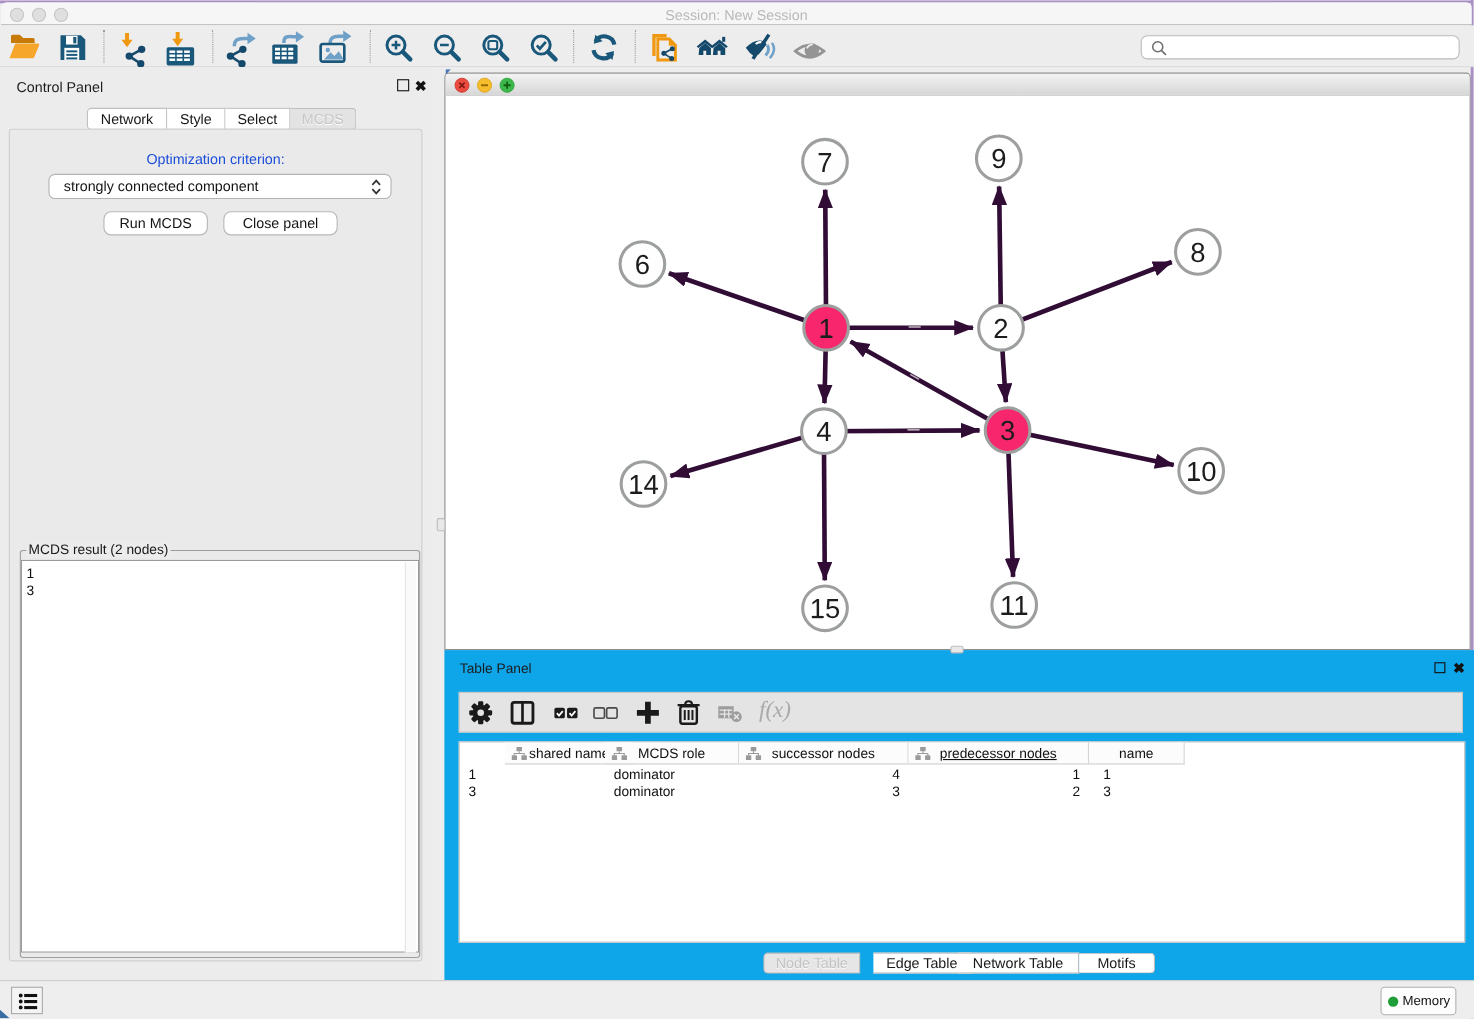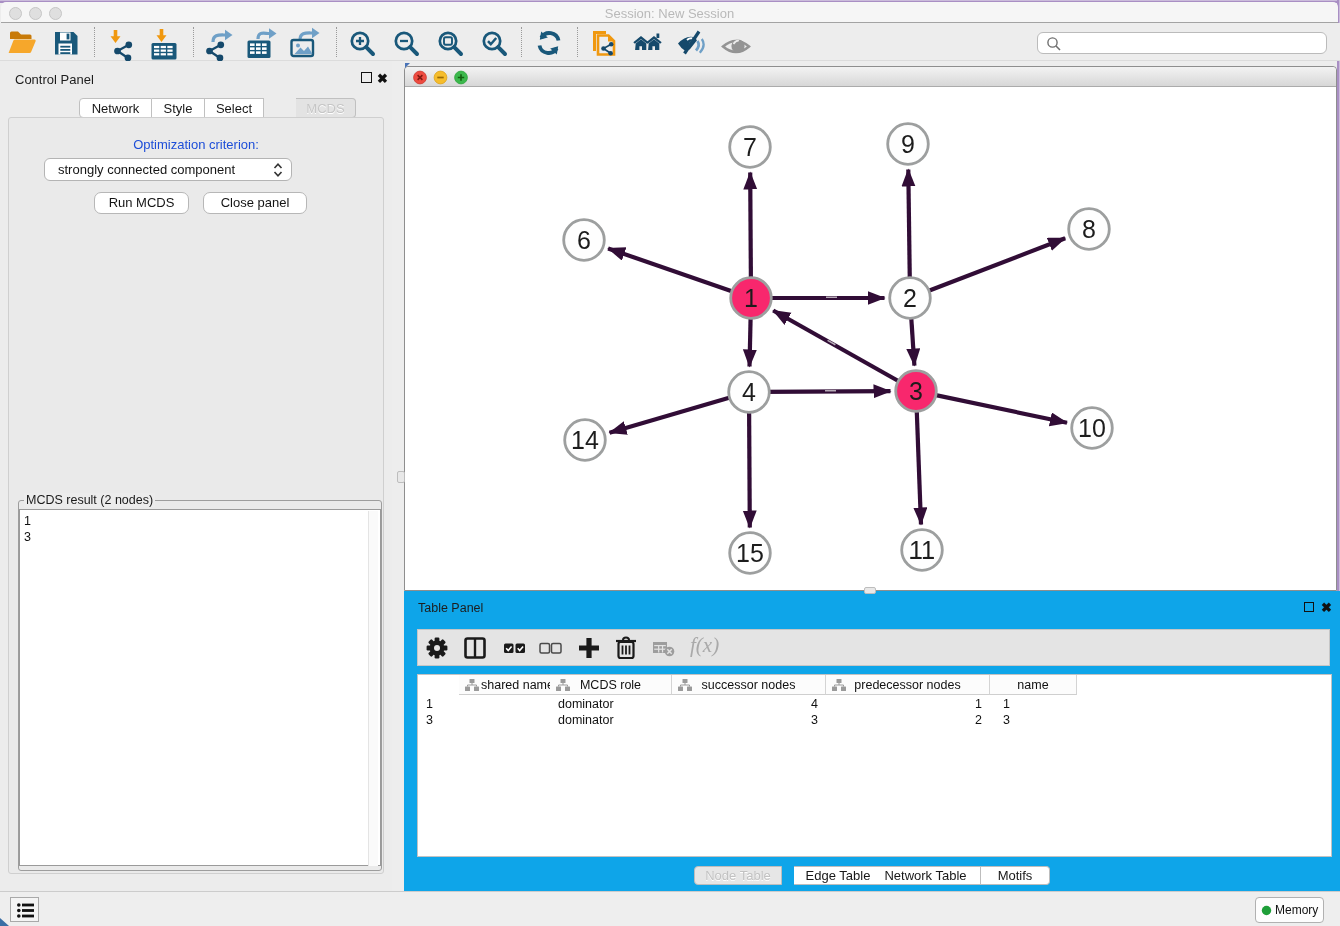--- a/index.html
+++ b/index.html
@@ -17,21 +17,21 @@
 .tsep { top:4px; width:1px; height:30px; border-left:1px dotted #9a9a9a; }
 #searchbox { left:1037px; top:9px; width:290px; height:22px; background:#fff; border:1px solid #bbb; border-radius:6px; }
 
 
 #cpanel { left:0; top:61px; width:392px; height:830px; background:#ececec; }
 #cptitle { left:15px; top:11px; font-size:13px; color:#1d1d1d; }
 .winbtn { font-size:13px; color:#111; }
 .tab { position:absolute; top:37px; height:20px; background:#fff; border:1px solid #c0c0c0; font-size:13px; text-align:center; color:#181818; line-height:19px; }
 #tabc { left:8px; top:56px; width:376px; height:757px; background:#eaeaea; border:1px solid #cfcfcf; border-radius:3px; }
 #optlabel { left:0; top:76px; width:392px; text-align:center; font-size:13px; color:#1d4ed8; }
-#combo { left:44px; top:97px; width:248px; height:23px; background:#fff; border:1px solid #b4b4b4; border-radius:6px; font-size:13px; color:#141414; line-height:21px; padding-left:13px; }
+#combo { left:44px; top:97px; width:312px; height:23px; background:#fff; border:1px solid #b4b4b4; border-radius:6px; font-size:13px; color:#141414; line-height:21px; padding-left:13px; }
 .btn { position:absolute; background:#fff; border:1px solid #b7b7b7; border-radius:7px; font-size:13px; color:#141414; text-align:center; line-height:20px; height:22px; }
 #groupbox { left:18px; top:439px; width:364px; height:371px; border:1px solid #9d9d9d; border-radius:3px; }
 #grouplabel { left:24px; top:432px; background:#ececec; font-size:12.5px; color:#1a1a1a; padding:0 2px; }
 #mcdstext { left:19px; top:448px; width:362px; height:357px; background:#fff; border:1px solid #9a9a9a; font-size:12.5px; color:#111; padding:3px 0 0 4px; line-height:16px; }
 #mcdsscroll { right:2px; top:1px; width:10px; height:355px; background:#fafafa; border-left:1px solid #e4e4e4; }
 
 
 #netwin { left:404px; top:66px; width:933px; height:525px; border:1px solid #8e8e8e; border-radius:4px 4px 0 0; background:#fff; }
 #nettitle { left:0; top:0; width:100%; height:20px; background:linear-gradient(#f3f3f3,#d7d7d7); border-bottom:1px solid #ababab; border-radius:4px 4px 0 0; }
 #nettext { width:100%; top:3px; text-align:center; font-size:12.5px; color:#2c2c2c; }
@@ -202,21 +202,21 @@
     </div>
 </div>
 
 <div id="cpanel" class="abs">
   <div id="cptitle" class="abs">Control Panel</div>
   <div class="winbtn abs" style="left:361px; top:11px; width:11px; height:11px; border:1.5px solid #111;"></div>
   <div class="winbtn abs" style="left:377px; top:10px; font-weight:bold;">✖</div>
   <div class="tab" style="left:79px; width:73px; border-radius:4px 0 0 4px;">Network</div>
   <div class="tab" style="left:152px; width:53px; border-left:none;">Style</div>
   <div class="tab" style="left:205px; width:59px; border-left:none;">Select</div>
-  <div class="tab" style="left:264px; width:60px; border-left:none; border-radius:0 4px 4px 0; background:#e3e3e3; color:#c6c6c6; text-shadow:0 1px 0 #fff;margin-left:32px;">MCDS</div>
+  <div class="tab" style="left:264px; width:60px; border-left:none; border-radius:0 4px 4px 0; background:#e3e3e3; color:#c6c6c6; text-shadow:0 1px 0 #fff;">MCDS</div>
   <div id="tabc" class="abs"></div>
   <div id="optlabel" class="abs">Optimization criterion:</div>
   <div id="combo" class="abs">strongly connected component
     <svg class="abs" style="right:8px; top:3px;" width="10" height="16" viewBox="0 0 10 16">
         <path d="M1.5 6 L5 2.2 L8.5 6" fill="none" stroke="#333" stroke-width="1.6"></path>
         <path d="M1.5 10 L5 13.8 L8.5 10" fill="none" stroke="#333" stroke-width="1.6"></path>
       </svg>
   </div>
   <div class="btn" style="left:94px; top:131px; width:95px;">Run MCDS</div>
   <div class="btn" style="left:203px; top:131px; width:104px;">Close panel</div>
@@ -376,21 +376,21 @@
           <path d="M7,4 v2 M2.5,7.5 v-1.5 h9 v1.5" fill="none" stroke="#9a9a9a" stroke-width="1"></path>
         </svg>MCDS role</div>
     <div class="th" style="left:254px; width:154px;"><svg class="abs" style="left:6px; top:4px;" width="14" height="12" viewBox="0 0 14 12">
           <g fill="#9a9a9a">
             <rect x="4.5" y="0" width="5" height="4" rx="0.5"></rect>
             <rect x="0" y="7.5" width="5" height="4.5" rx="0.5"></rect>
             <rect x="9" y="7.5" width="5" height="4.5" rx="0.5"></rect>
           </g>
           <path d="M7,4 v2 M2.5,7.5 v-1.5 h9 v1.5" fill="none" stroke="#9a9a9a" stroke-width="1"></path>
         </svg>successor nodes</div>
-    <div class="th" style="left:408px; width:164px;"><svg class="abs" style="left:6px; top:4px;" width="14" height="12" viewBox="0 0 14 12">
+    <div class="th" style="left:408px; width:164px;text-decoration:underline;"><svg class="abs" style="left:6px; top:4px;" width="14" height="12" viewBox="0 0 14 12">
           <g fill="#9a9a9a">
             <rect x="4.5" y="0" width="5" height="4" rx="0.5"></rect>
             <rect x="0" y="7.5" width="5" height="4.5" rx="0.5"></rect>
             <rect x="9" y="7.5" width="5" height="4.5" rx="0.5"></rect>
           </g>
           <path d="M7,4 v2 M2.5,7.5 v-1.5 h9 v1.5" fill="none" stroke="#9a9a9a" stroke-width="1"></path>
         </svg>predecessor nodes</div>
     <div class="th" style="left:572px; width:87px;">name</div>
     <div class="td" style="left:8px; top:21px;">1</div>
     <div class="td" style="left:140px; top:21px;">dominator</div>

